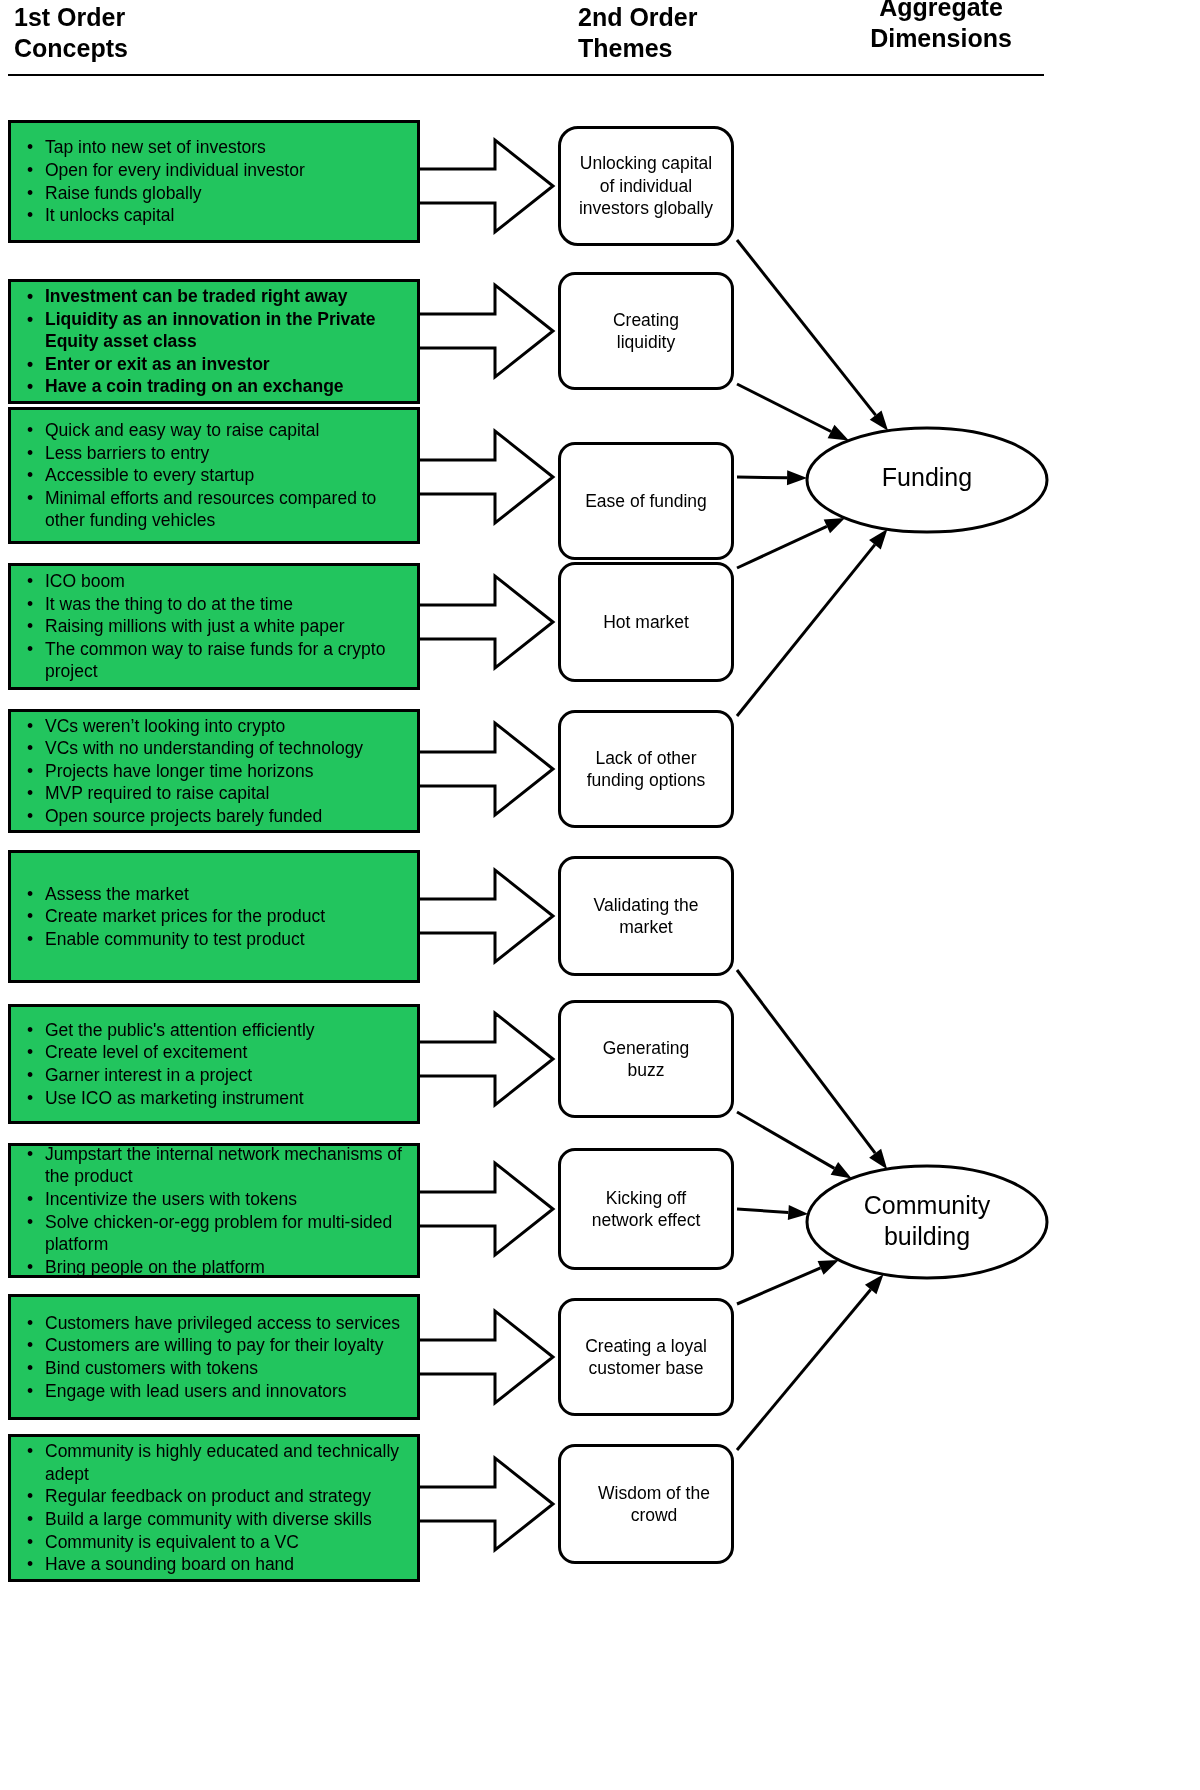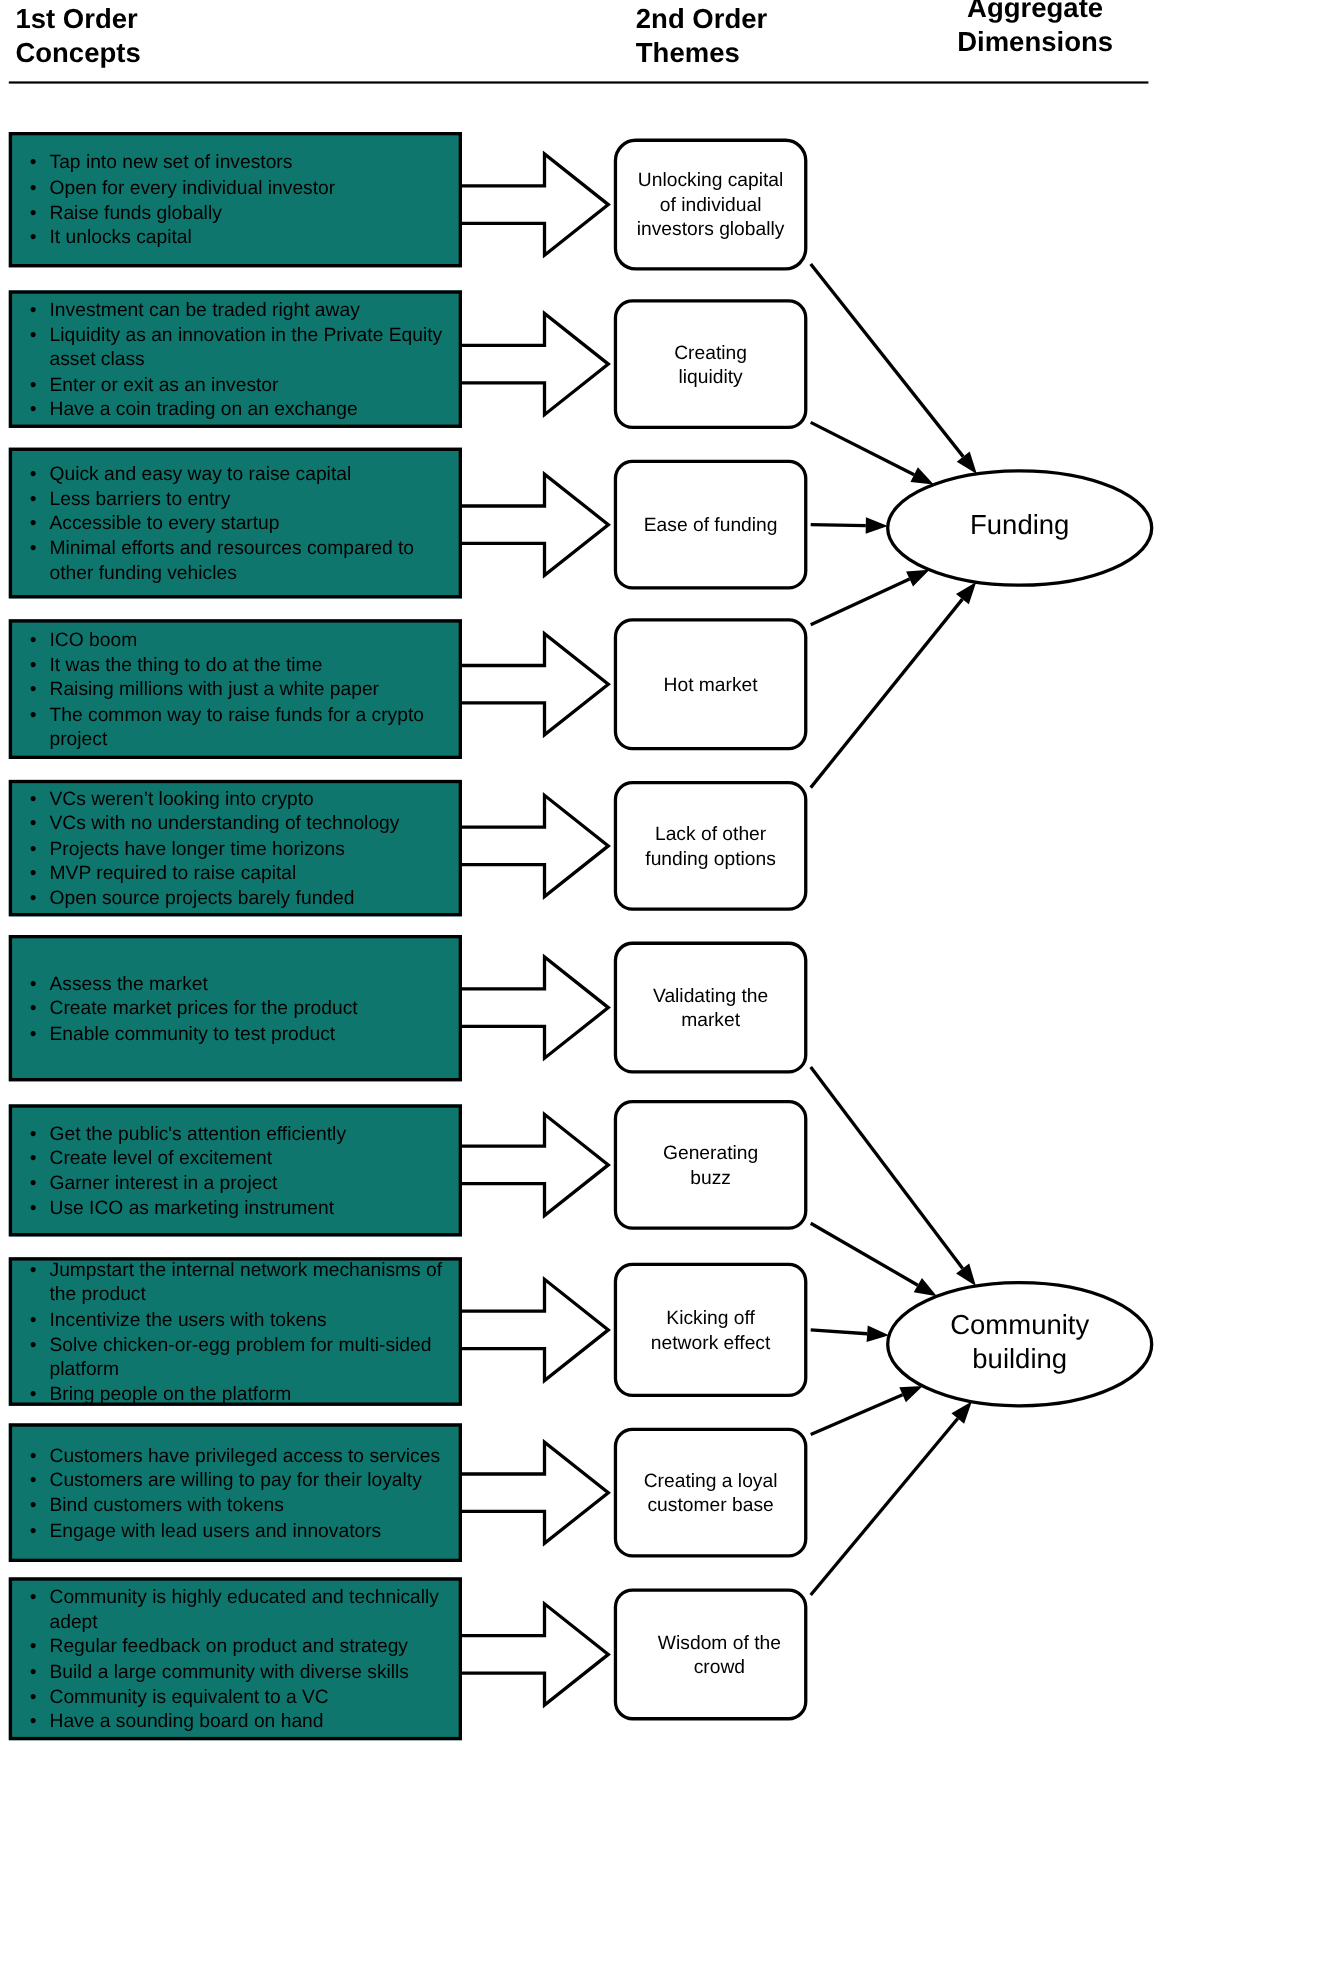--- a/index.html
+++ b/index.html
@@ -41,21 +41,21 @@
     border-top: 2px solid #000;
   }
 
   
   .concept-box {
     position: absolute;
     left: 8px;
     width: 412px;
     box-sizing: border-box;
     border: 3px solid #000;
-    background: #0f766e;
+    background: #22c55e;
     display: flex;
     flex-direction: column;
     justify-content: center;
     padding: 6px 10px 6px 12px;
   }
   .concept-list {
     margin: 0;
     padding: 0;
     list-style: none;
   }
@@ -129,21 +129,21 @@
 
   <div id="concept-layer">
       <div class="concept-box" style="top: 120px; height: 123px;">
         <ul class="concept-list">
           <li>Tap into new set of investors</li>
           <li>Open for every individual investor</li>
           <li>Raise funds globally</li>
           <li>It unlocks capital</li>
         </ul>
       </div>
-      <div class="concept-box" style="top: 264px; height: 125px;">
+      <div class="concept-box" style="top: 279px; height: 125px; font-weight: bold;">
         <ul class="concept-list">
           <li>Investment can be traded right away</li>
           <li>Liquidity as an innovation in the Private Equity asset class</li>
           <li>Enter or exit as an investor</li>
           <li>Have a coin trading on an exchange</li>
         </ul>
       </div>
       <div class="concept-box" style="top: 407px; height: 137px;">
         <ul class="concept-list">
           <li>Quick and easy way to raise capital</li>
@@ -214,21 +214,21 @@
   <div id="theme-layer">
       <div class="theme-box" style="top: 126px; height: 120px; border-radius: 20px;">
         <span class="theme-label">Unlocking capital
 of individual
 investors globally</span>
       </div>
       <div class="theme-box" style="top: 272px; height: 118px;">
         <span class="theme-label">Creating
 liquidity</span>
       </div>
-      <div class="theme-box" style="top: 418px; height: 118px;">
+      <div class="theme-box" style="top: 442px; height: 118px;">
         <span class="theme-label">Ease of funding</span>
       </div>
       <div class="theme-box" style="top: 562px; height: 120px;">
         <span class="theme-label">Hot market</span>
       </div>
       <div class="theme-box" style="top: 710px; height: 118px;">
         <span class="theme-label">Lack of other
 funding options</span>
       </div>
       <div class="theme-box" style="top: 856px; height: 120px;">

